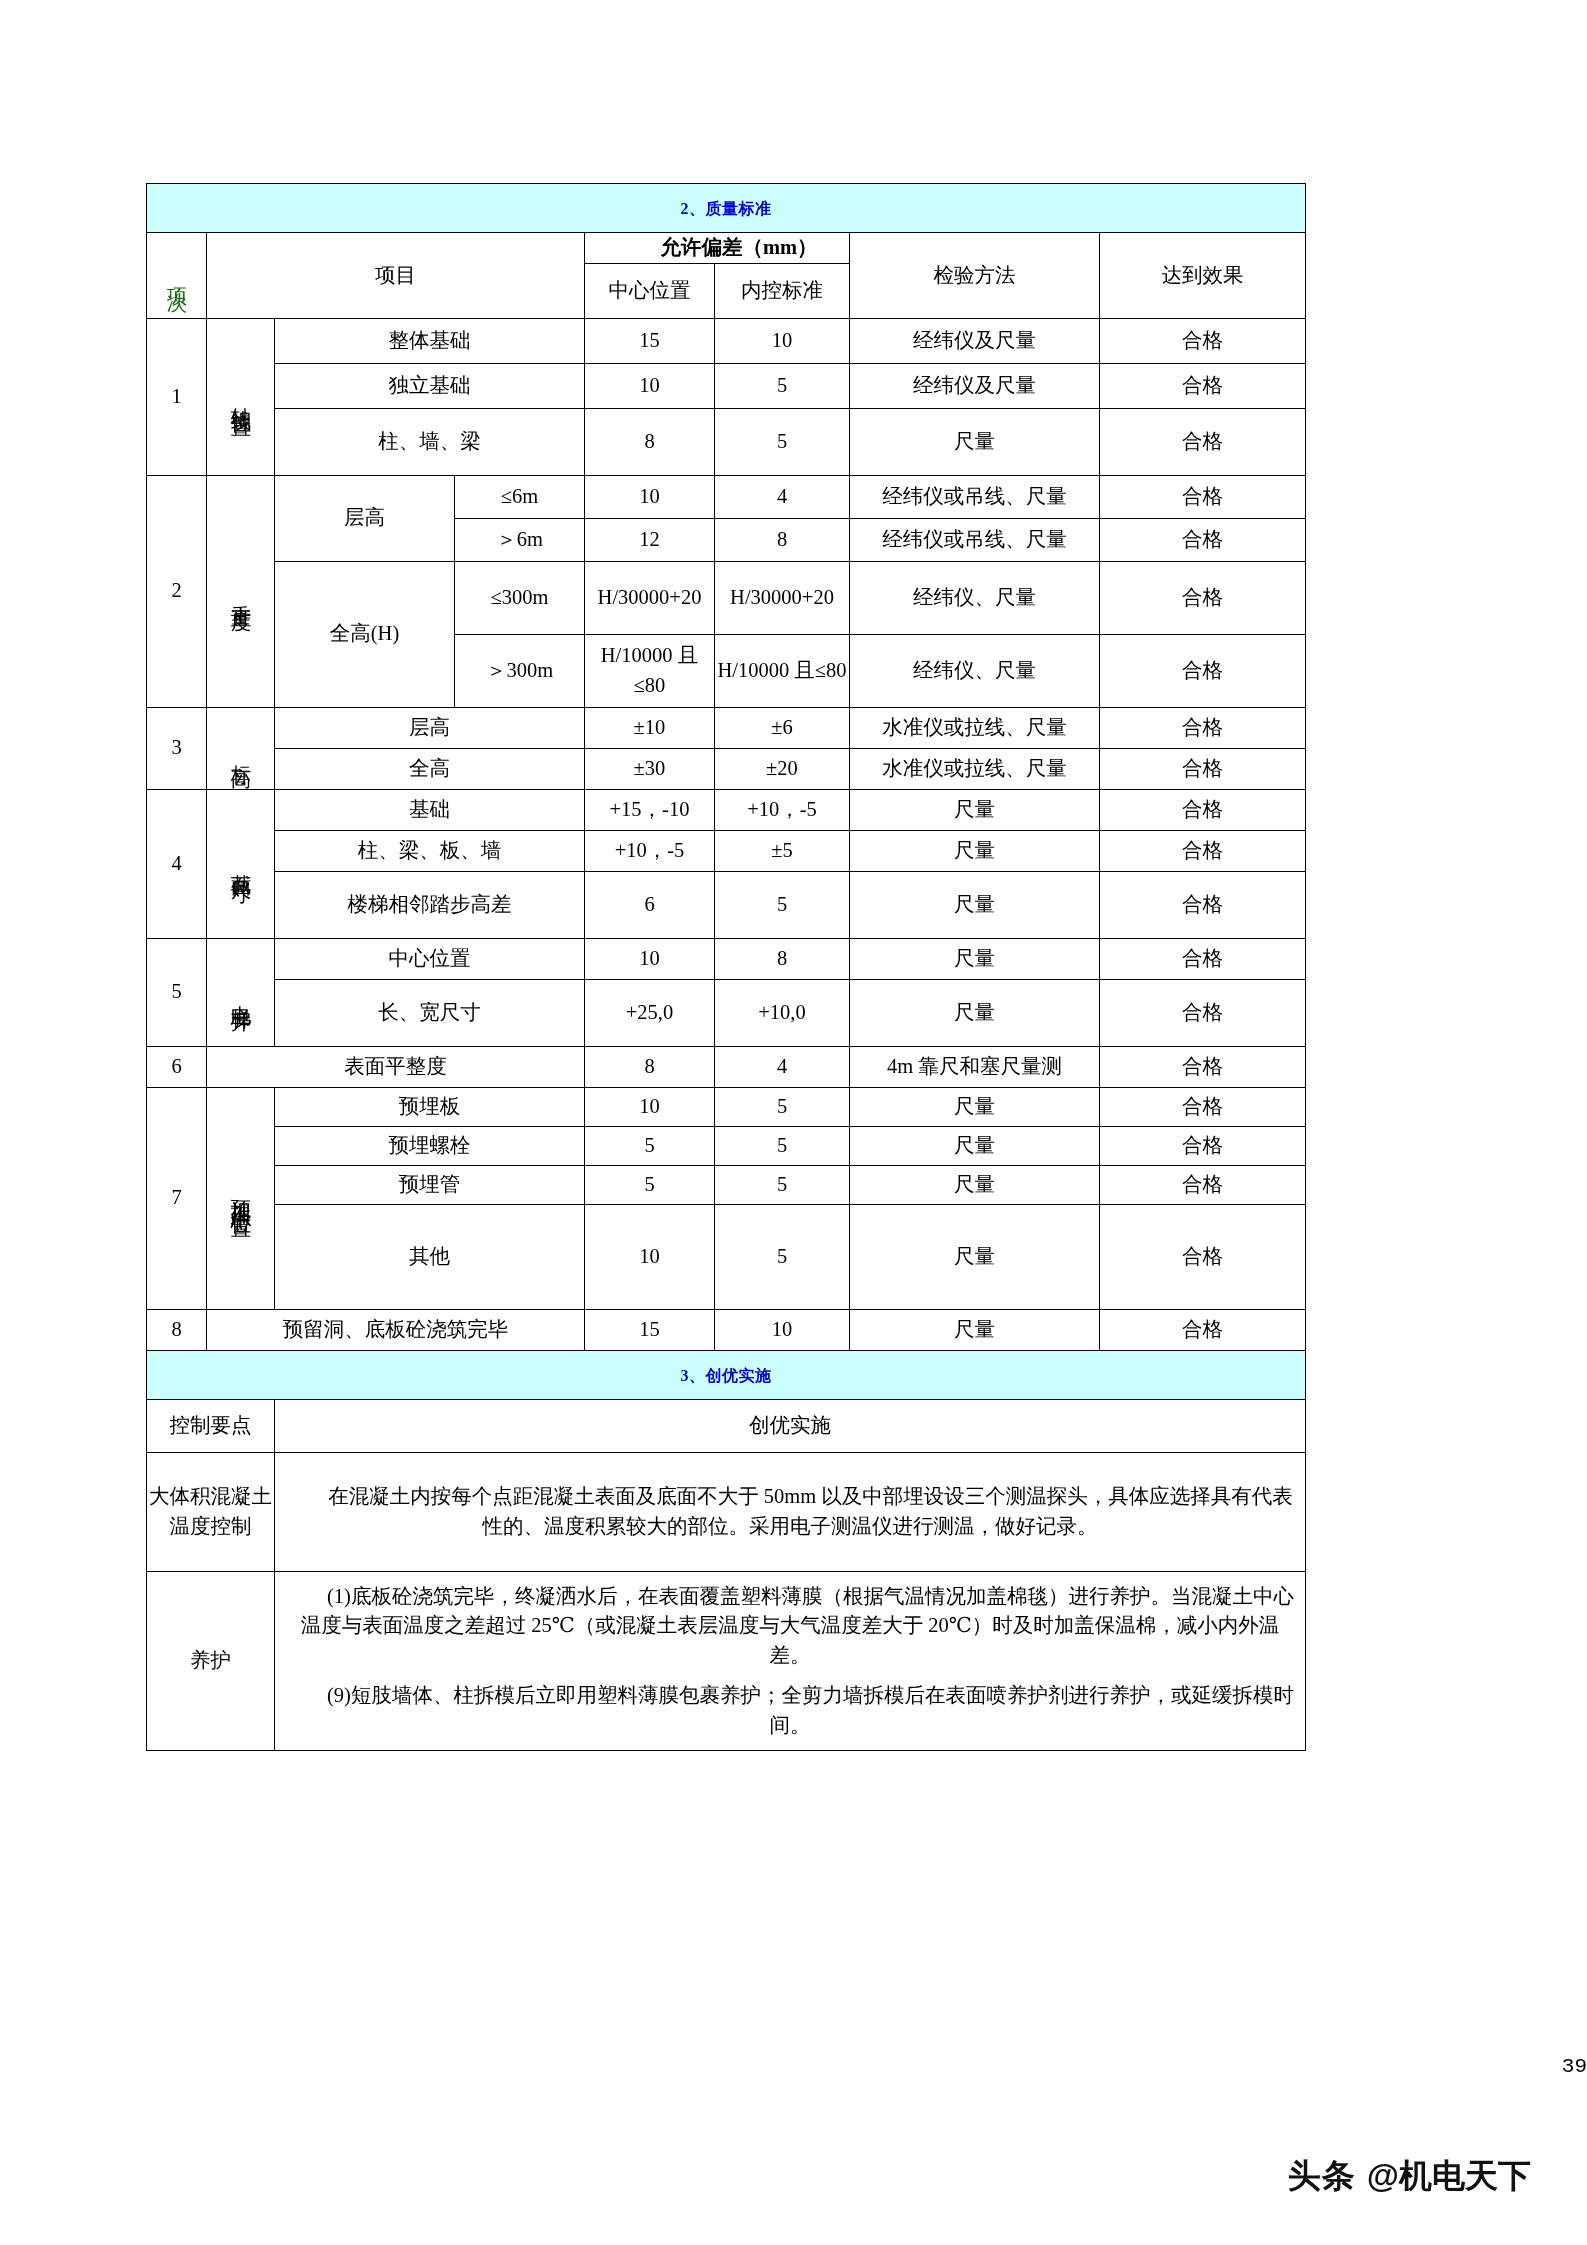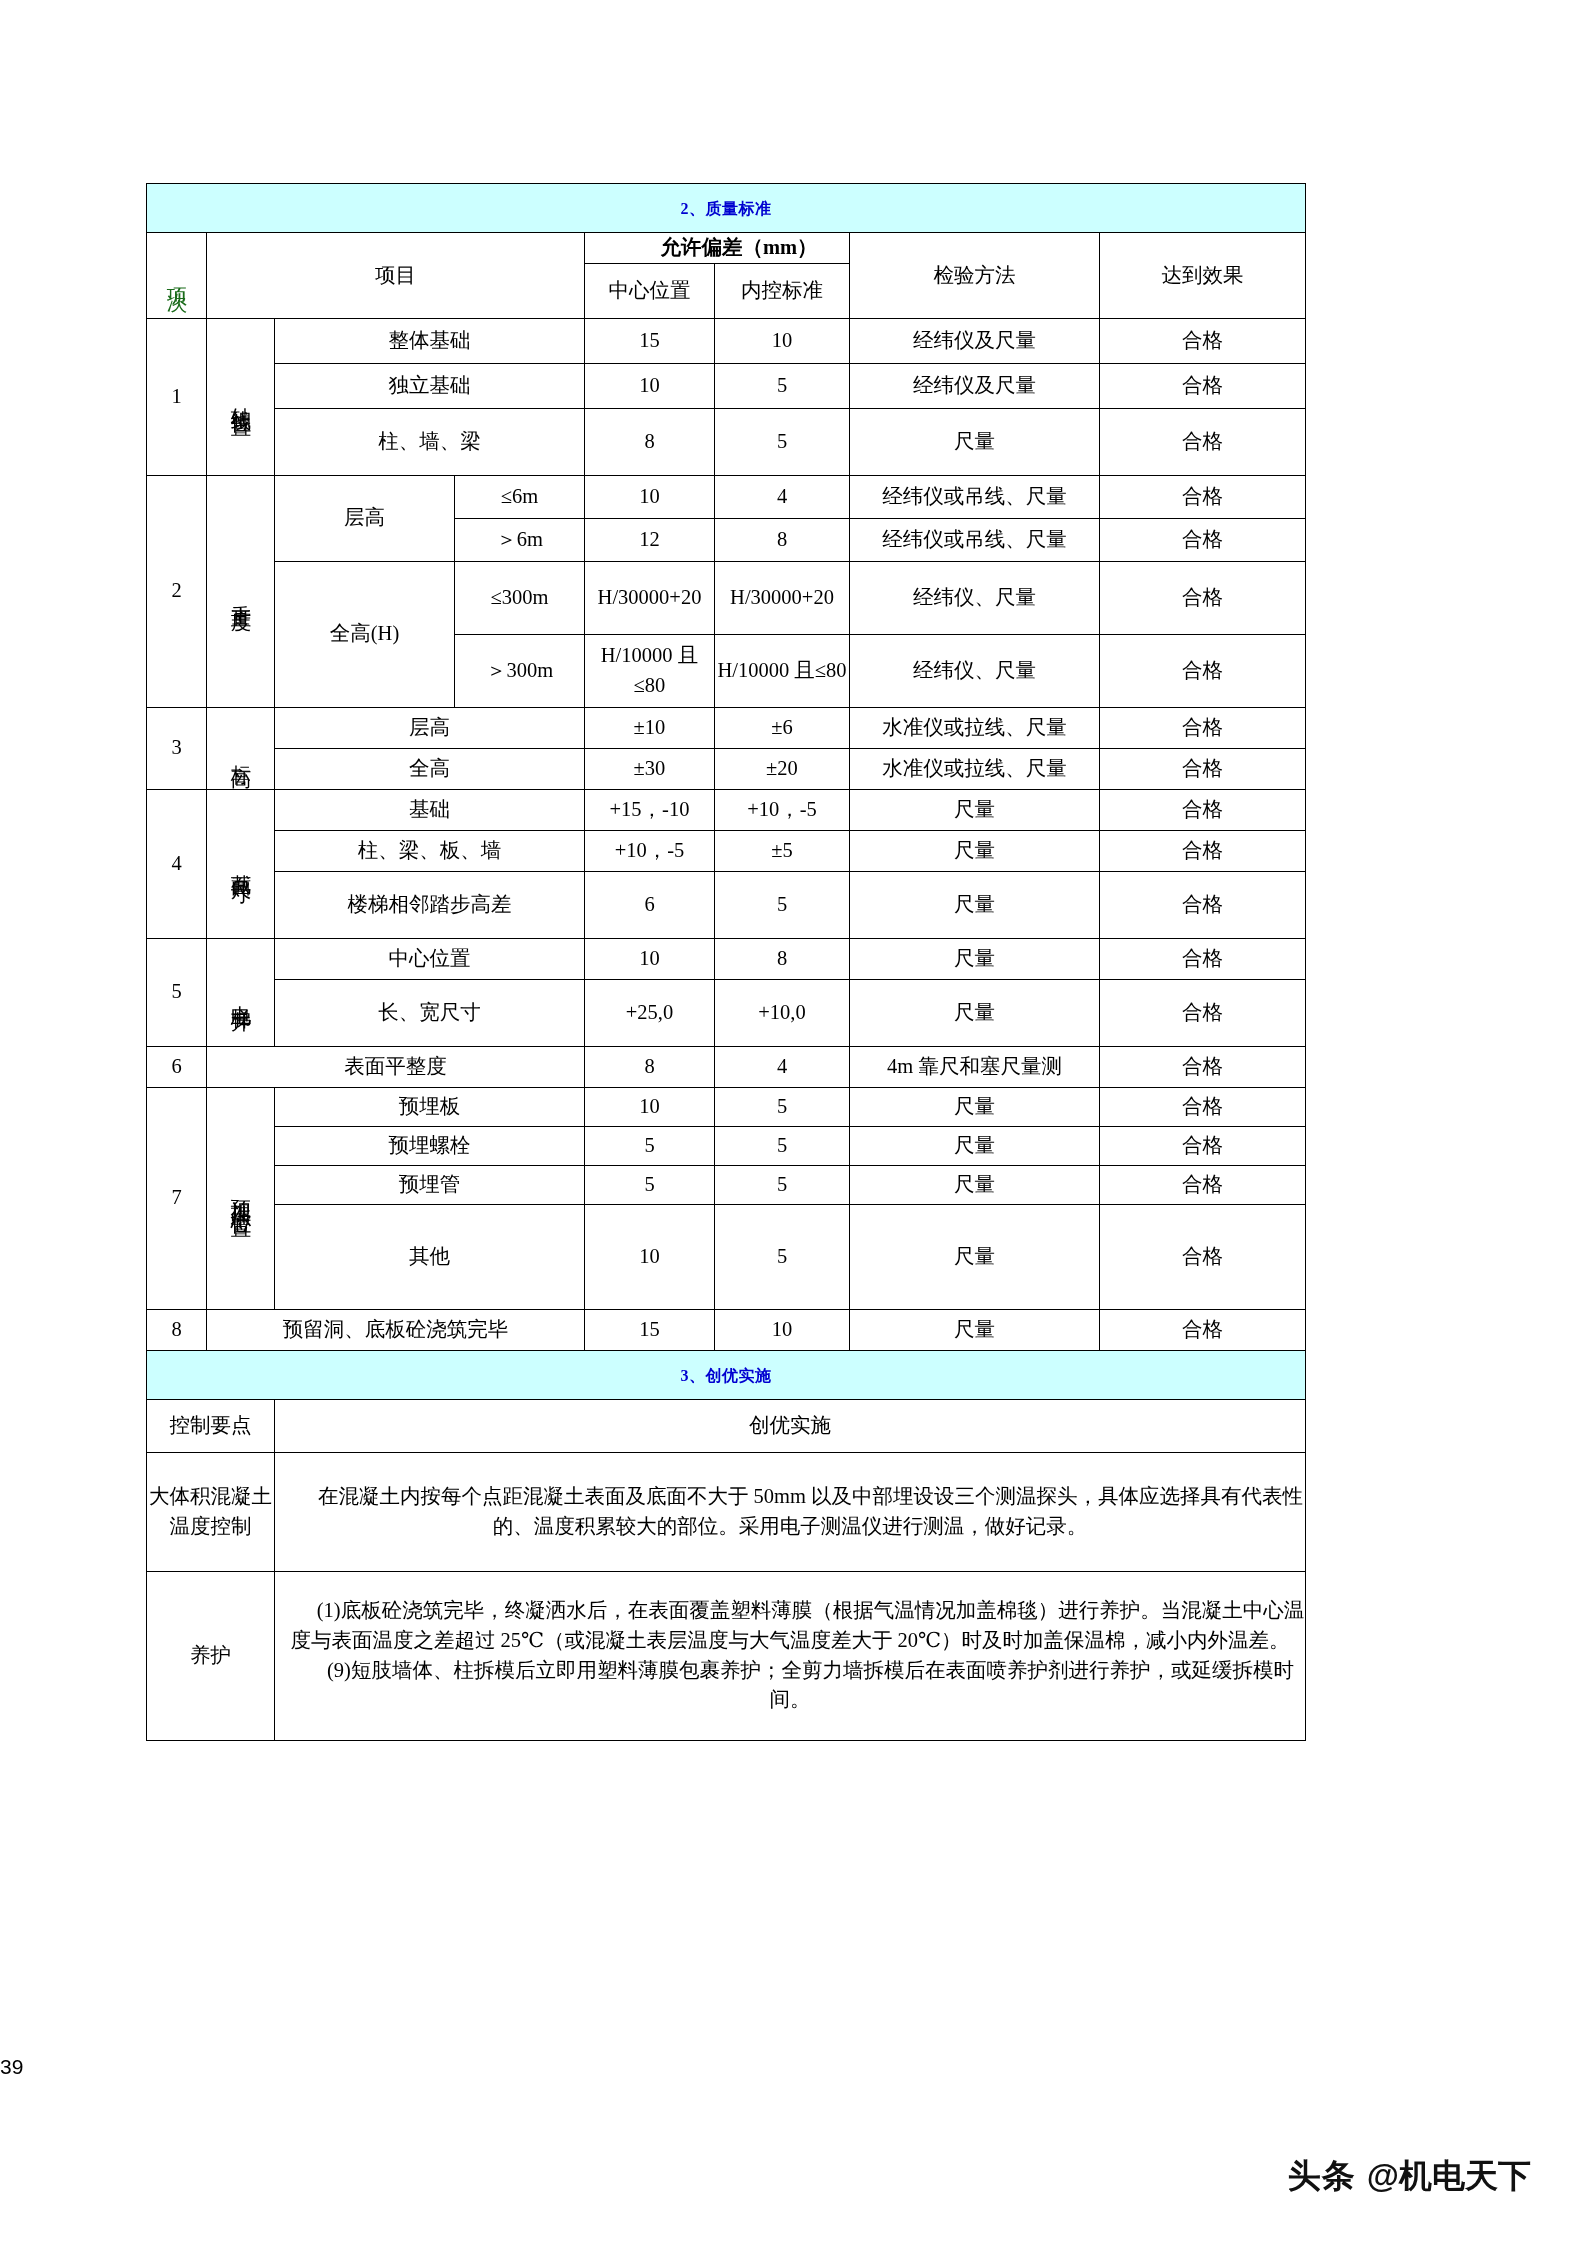--- a/index.html
+++ b/index.html
@@ -91,45 +91,45 @@
   td.num { font-size: 20.5px; }
 
   
   td.para {
     text-align: left;
     padding: 9px 13px 11px 13px;
     font-size: 20.5px;
     line-height: 1.62;
   }
   td.para p {
-    margin: 0;
+    margin: 10px;
     text-indent: 2em;
   }
   td.ctrl {
     font-size: 20.5px;
     padding: 6px 4px;
     line-height: 1.5;
   }
   td.hdr-green-left {
     color: #1a6b1a;
     font-size: 21px;
     padding: 10px 4px;
     font-family: Liberation Serif, serif;
   }
 
   
   .page-number {
     position: absolute;
     left: 0;
     top: 2055px;
     width: 1587px;
-    text-align: left;
+    text-align: right;
     font-size: 21px;
     color: #000000;
-    font-family: Liberation Sans, sans-serif;
+    font-family: Liberation Mono, monospace;
   }
 
   
   .watermark {
     position: absolute;
     right: 56px;
     bottom: 46px;
     display: flex;
     align-items: center;
     gap: 11px;

